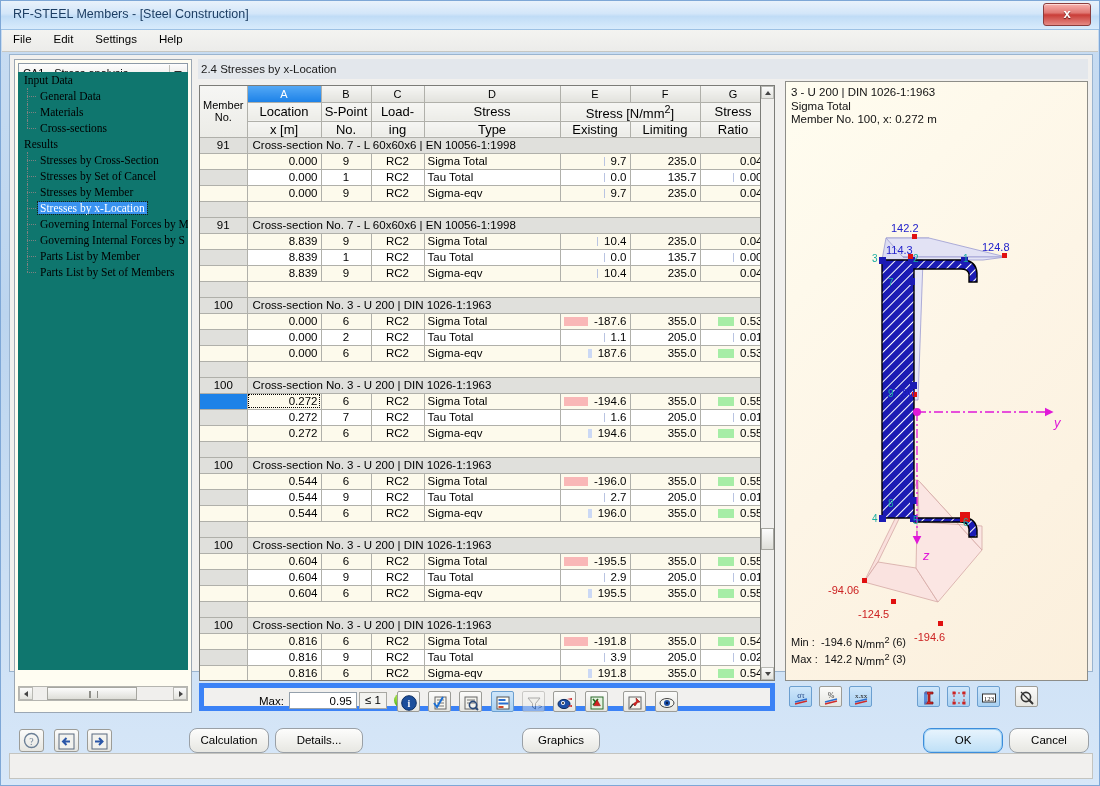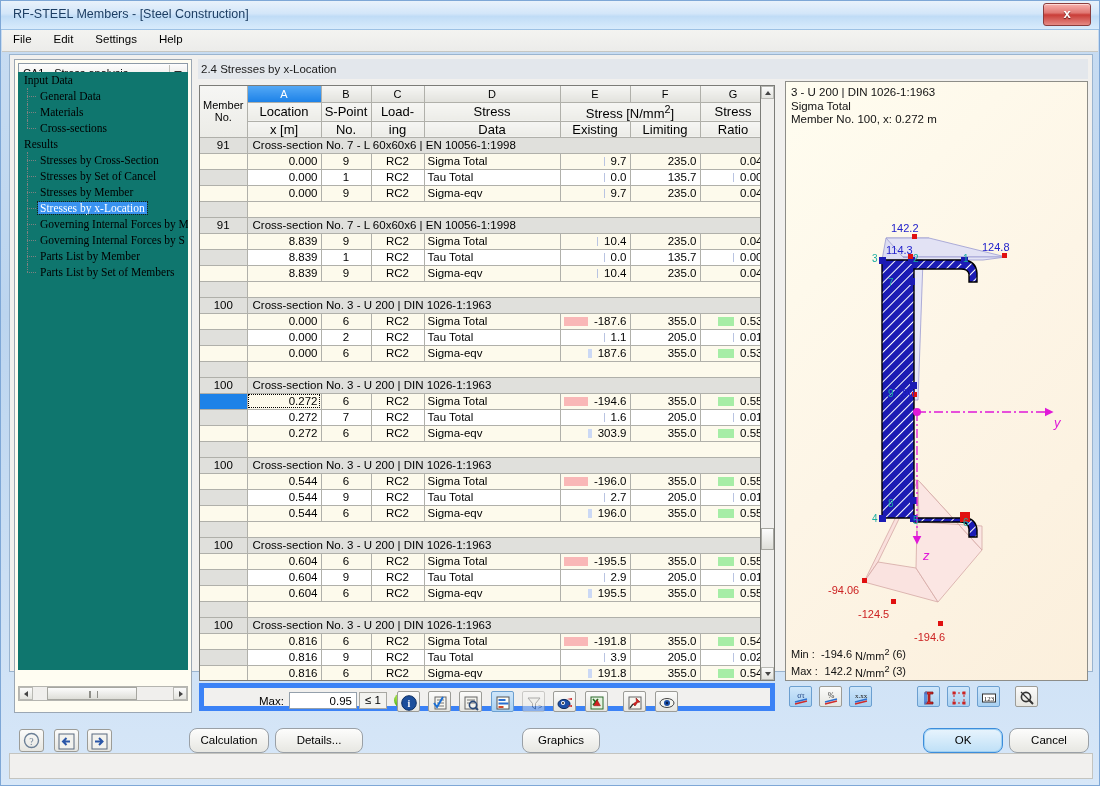--- a/index.html
+++ b/index.html
@@ -255,21 +255,21 @@
   #gfxpane{
     position:absolute;right:4px;top:4px;width:303px;height:654px;
   }
   #gfxbox{
     position:absolute;left:0;top:22px;width:303px;height:600px;
     background:linear-gradient(135deg,#fffdf0 0%,#fdf5e6 50%,#fbefdc 100%);
     border:1px solid #8d8d88;box-sizing:border-box;overflow:hidden;
   }
   #gfxcap{position:absolute;left:5px;top:4px;font-size:11.5px;line-height:13.5px;color:#111;}
   #gfxcap div{white-space:nowrap;}
-  #minmax{position:absolute;left:5px;bottom:0;font-size:11px;line-height:13.5px;color:#111;margin-top:40px;}
+  #minmax{position:absolute;left:5px;bottom:12px;font-size:11px;line-height:13.5px;color:#111;margin-top:40px;}
   #minmax table{border-collapse:collapse;font-size:11px;}
   #minmax td{padding:0 3px 0 0;white-space:nowrap;}
   #minmax td.v{text-align:right;}
   #gfxtools{
     position:absolute;left:0;top:624px;width:303px;height:28px;
   }
   
   #btmbar{position:absolute;left:8px;top:722px;width:1084px;height:56px;}
   .sqbtn{
     position:absolute;top:6px;width:25px;height:23px;
@@ -373,21 +373,21 @@
                 <td colspan="1">S-Point</td>
                 <td colspan="1">Load-</td>
                 <td colspan="1">Stress</td>
                 <td colspan="2">Stress [N/mm<sup>2</sup>]</td>
                 <td colspan="1">Stress</td>
               </tr>
               <tr class="subhdr">
                 <td>x [m]</td>
                 <td>No.</td>
                 <td>ing</td>
-                <td>Data</td>
+                <td>Type</td>
                 <td>Existing</td>
                 <td>Limiting</td>
                 <td>Ratio</td>
               </tr>
               <tr class="csrow">
                 <td class="memno">91</td>
                 <td class="cstext" colspan="7">Cross-section No.  7 - L 60x60x6 | EN 10056-1:1998</td>
               </tr>
               <tr class="datarow alt">
                 <td class="memno"></td>
@@ -650,21 +650,21 @@
               <tr class="datarow alt">
                 <td class="memno"></td>
                 <td class="num">0.272</td>
                 <td class="ctr">6</td>
                 <td class="ctr">RC2</td>
                 <td class="lft">Sigma-eqv</td>
                 <td class="num">
                   <div class="cellflex">
                     <span class="sp"></span>
                     <span class="bar barpos"></span>
-                    <span class="vl">303.9</span>
+                    <span class="vl">194.6</span>
                   </div>
                 </td>
                 <td class="num">355.0</td>
                 <td class="num">
                   <div class="cellflex">
                     <span class="sp"></span>
                     <span class="bar bargreen"></span>
                     <span class="vl">0.55</span>
                   </div>
                 </td>

